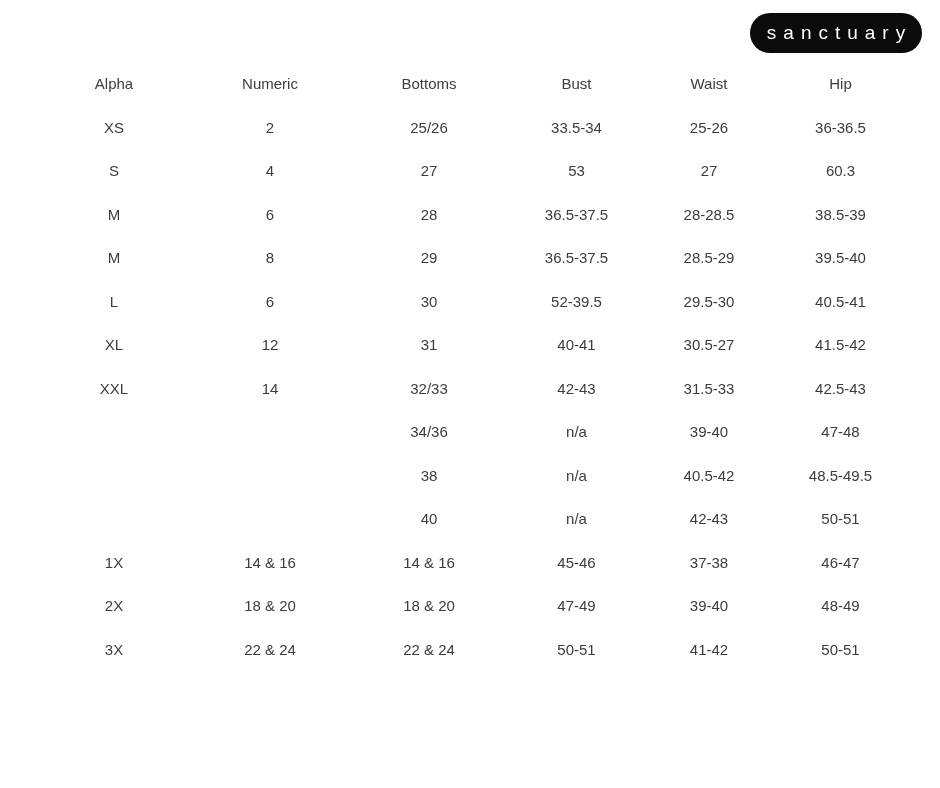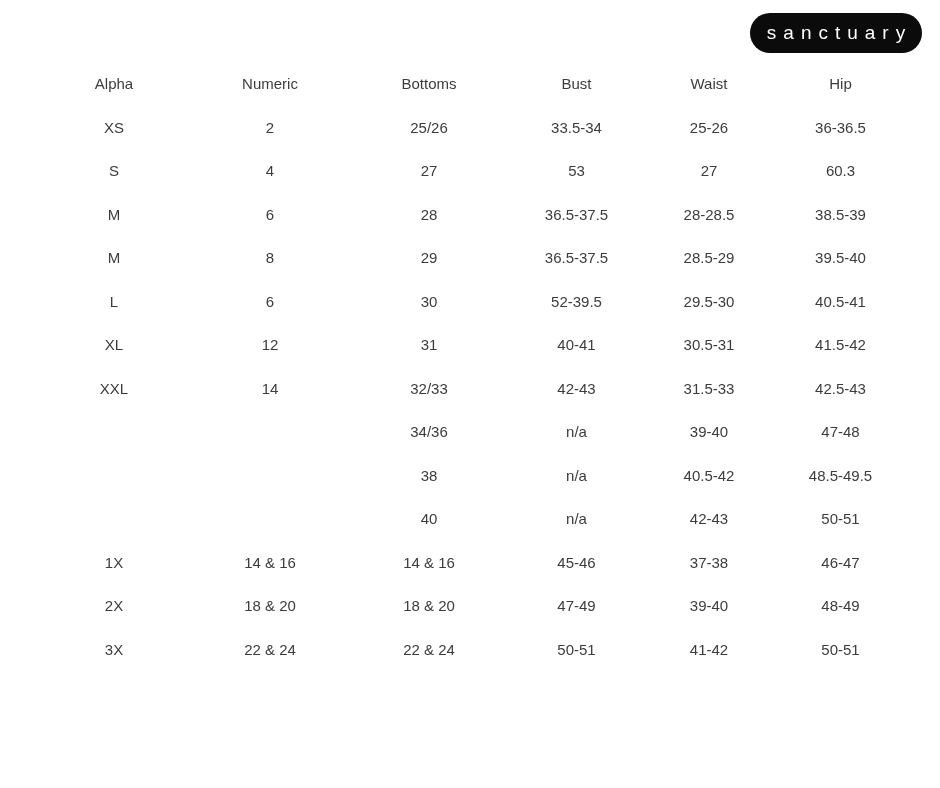--- a/index.html
+++ b/index.html
@@ -120,21 +120,21 @@
         <td>30</td>
         <td>52-39.5</td>
         <td>29.5-30</td>
         <td>40.5-41</td>
       </tr>
       <tr>
         <td>XL</td>
         <td>12</td>
         <td>31</td>
         <td>40-41</td>
-        <td>30.5-31</td>
+        <td>30.5-27</td>
         <td>41.5-42</td>
       </tr>
       <tr>
         <td>XXL</td>
         <td>14</td>
         <td>32/33</td>
         <td>42-43</td>
         <td>31.5-33</td>
         <td>42.5-43</td>
       </tr>

